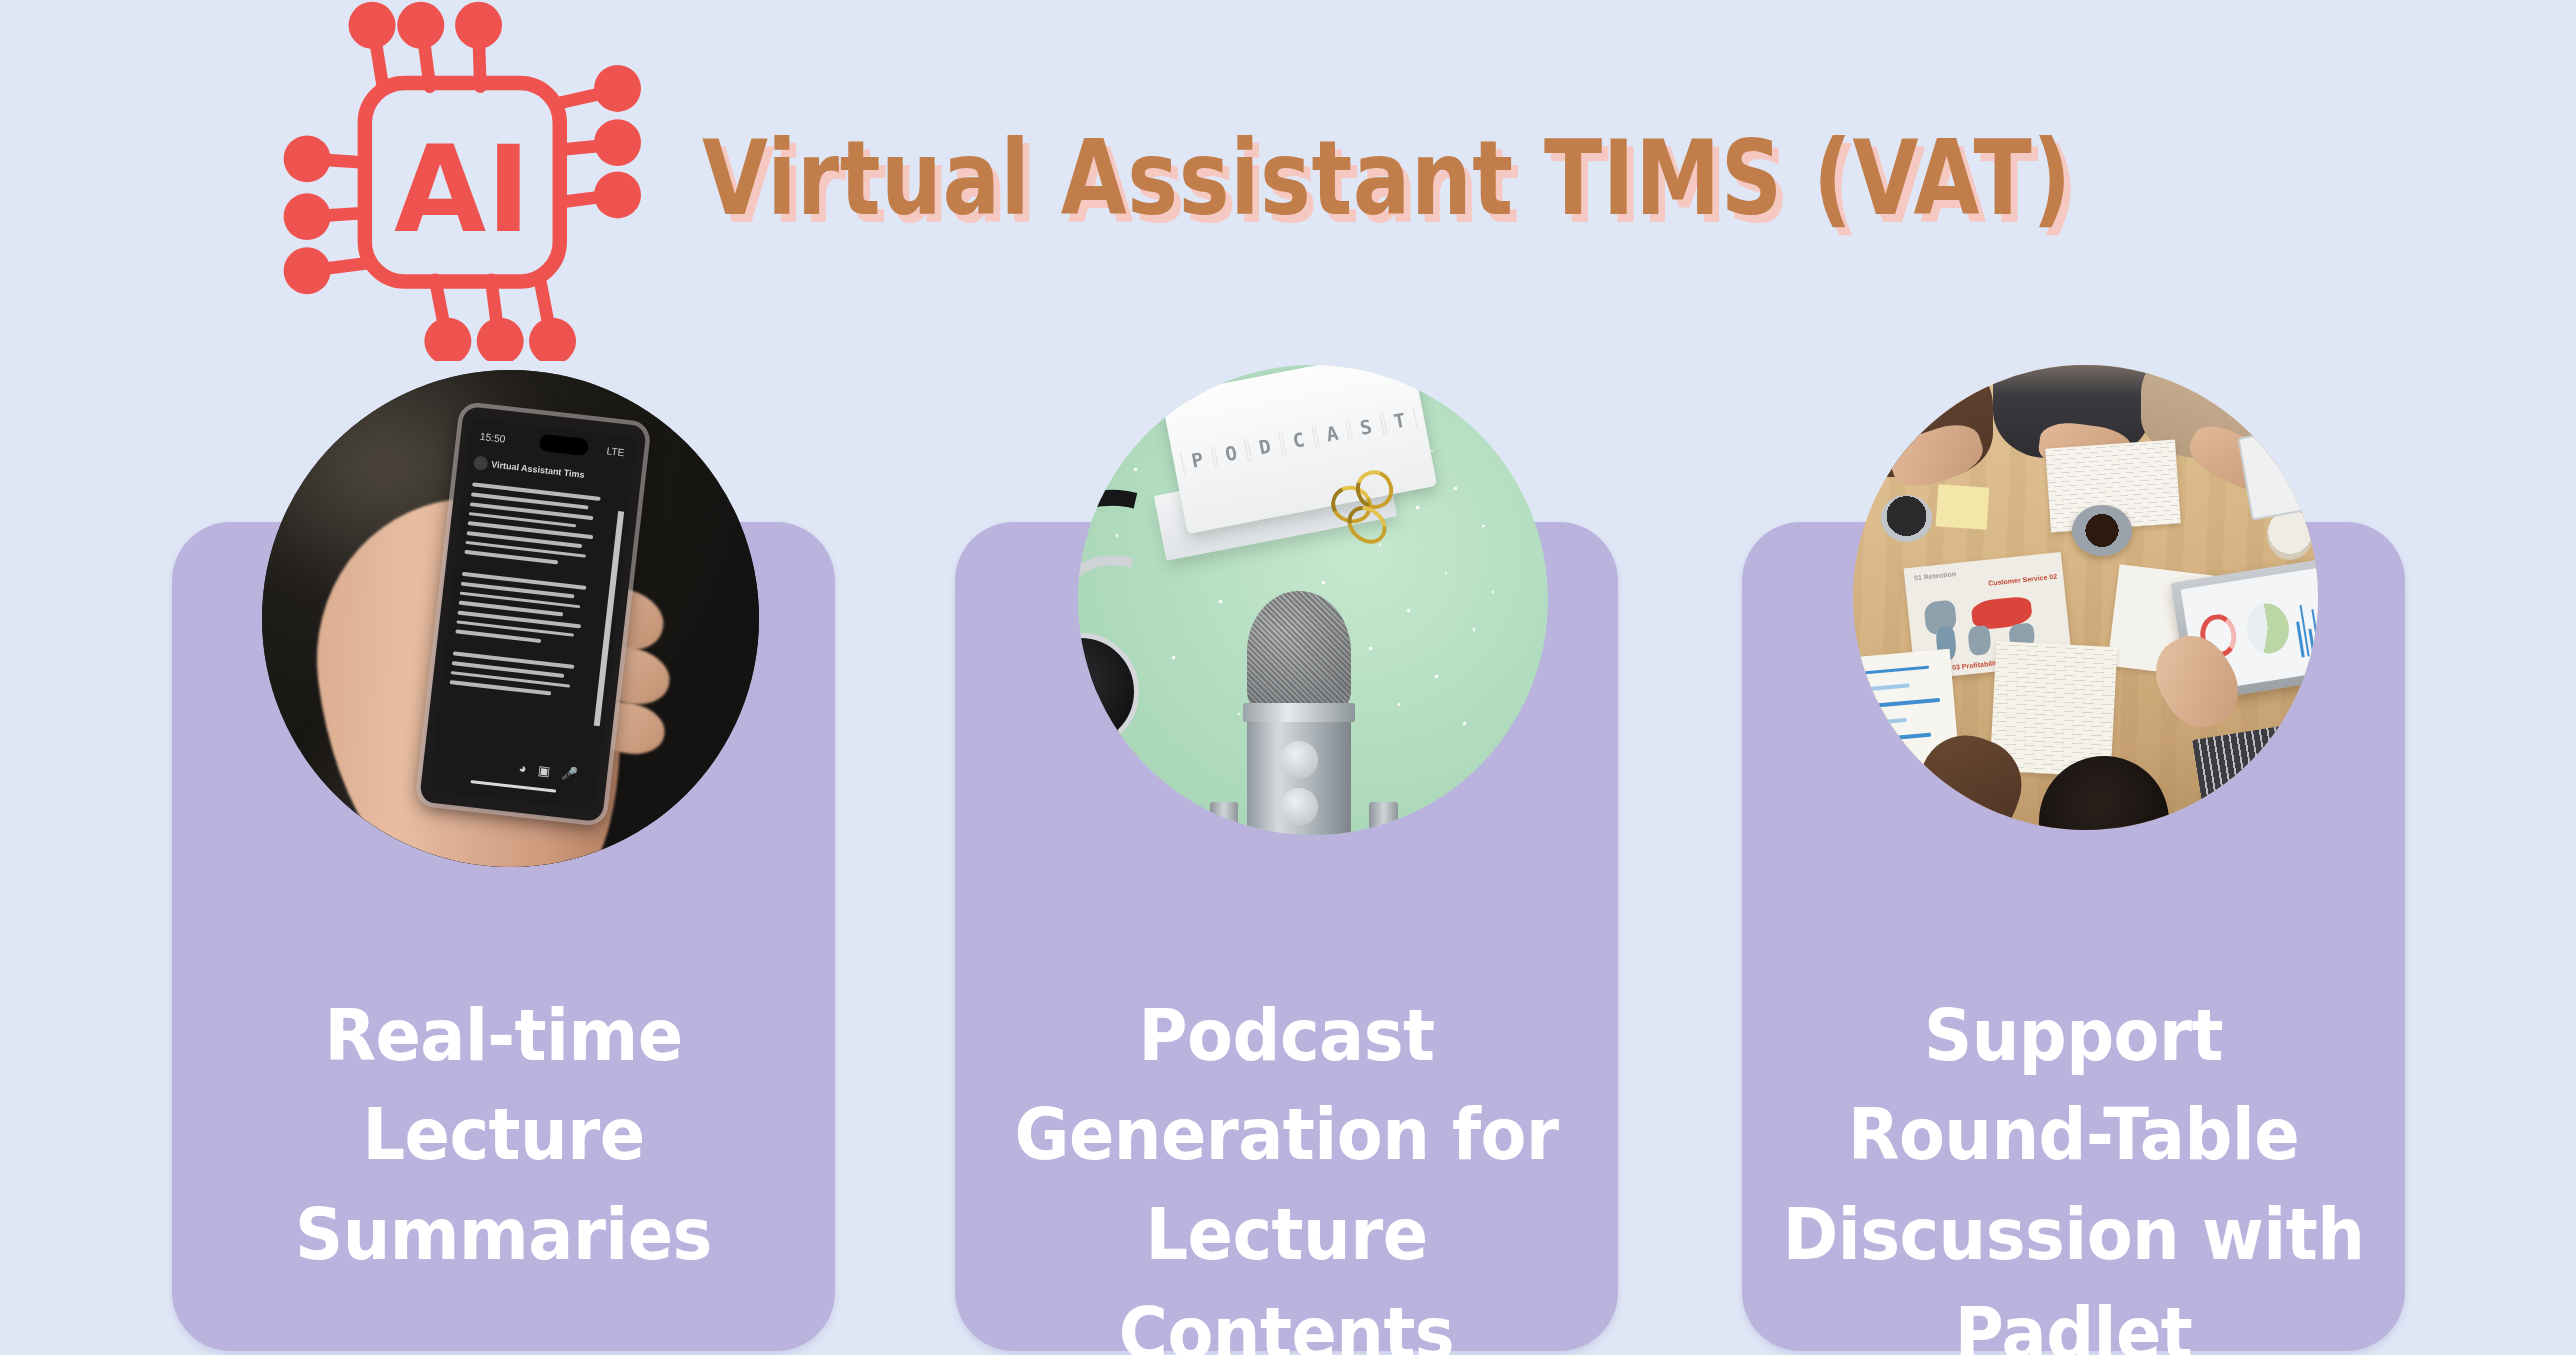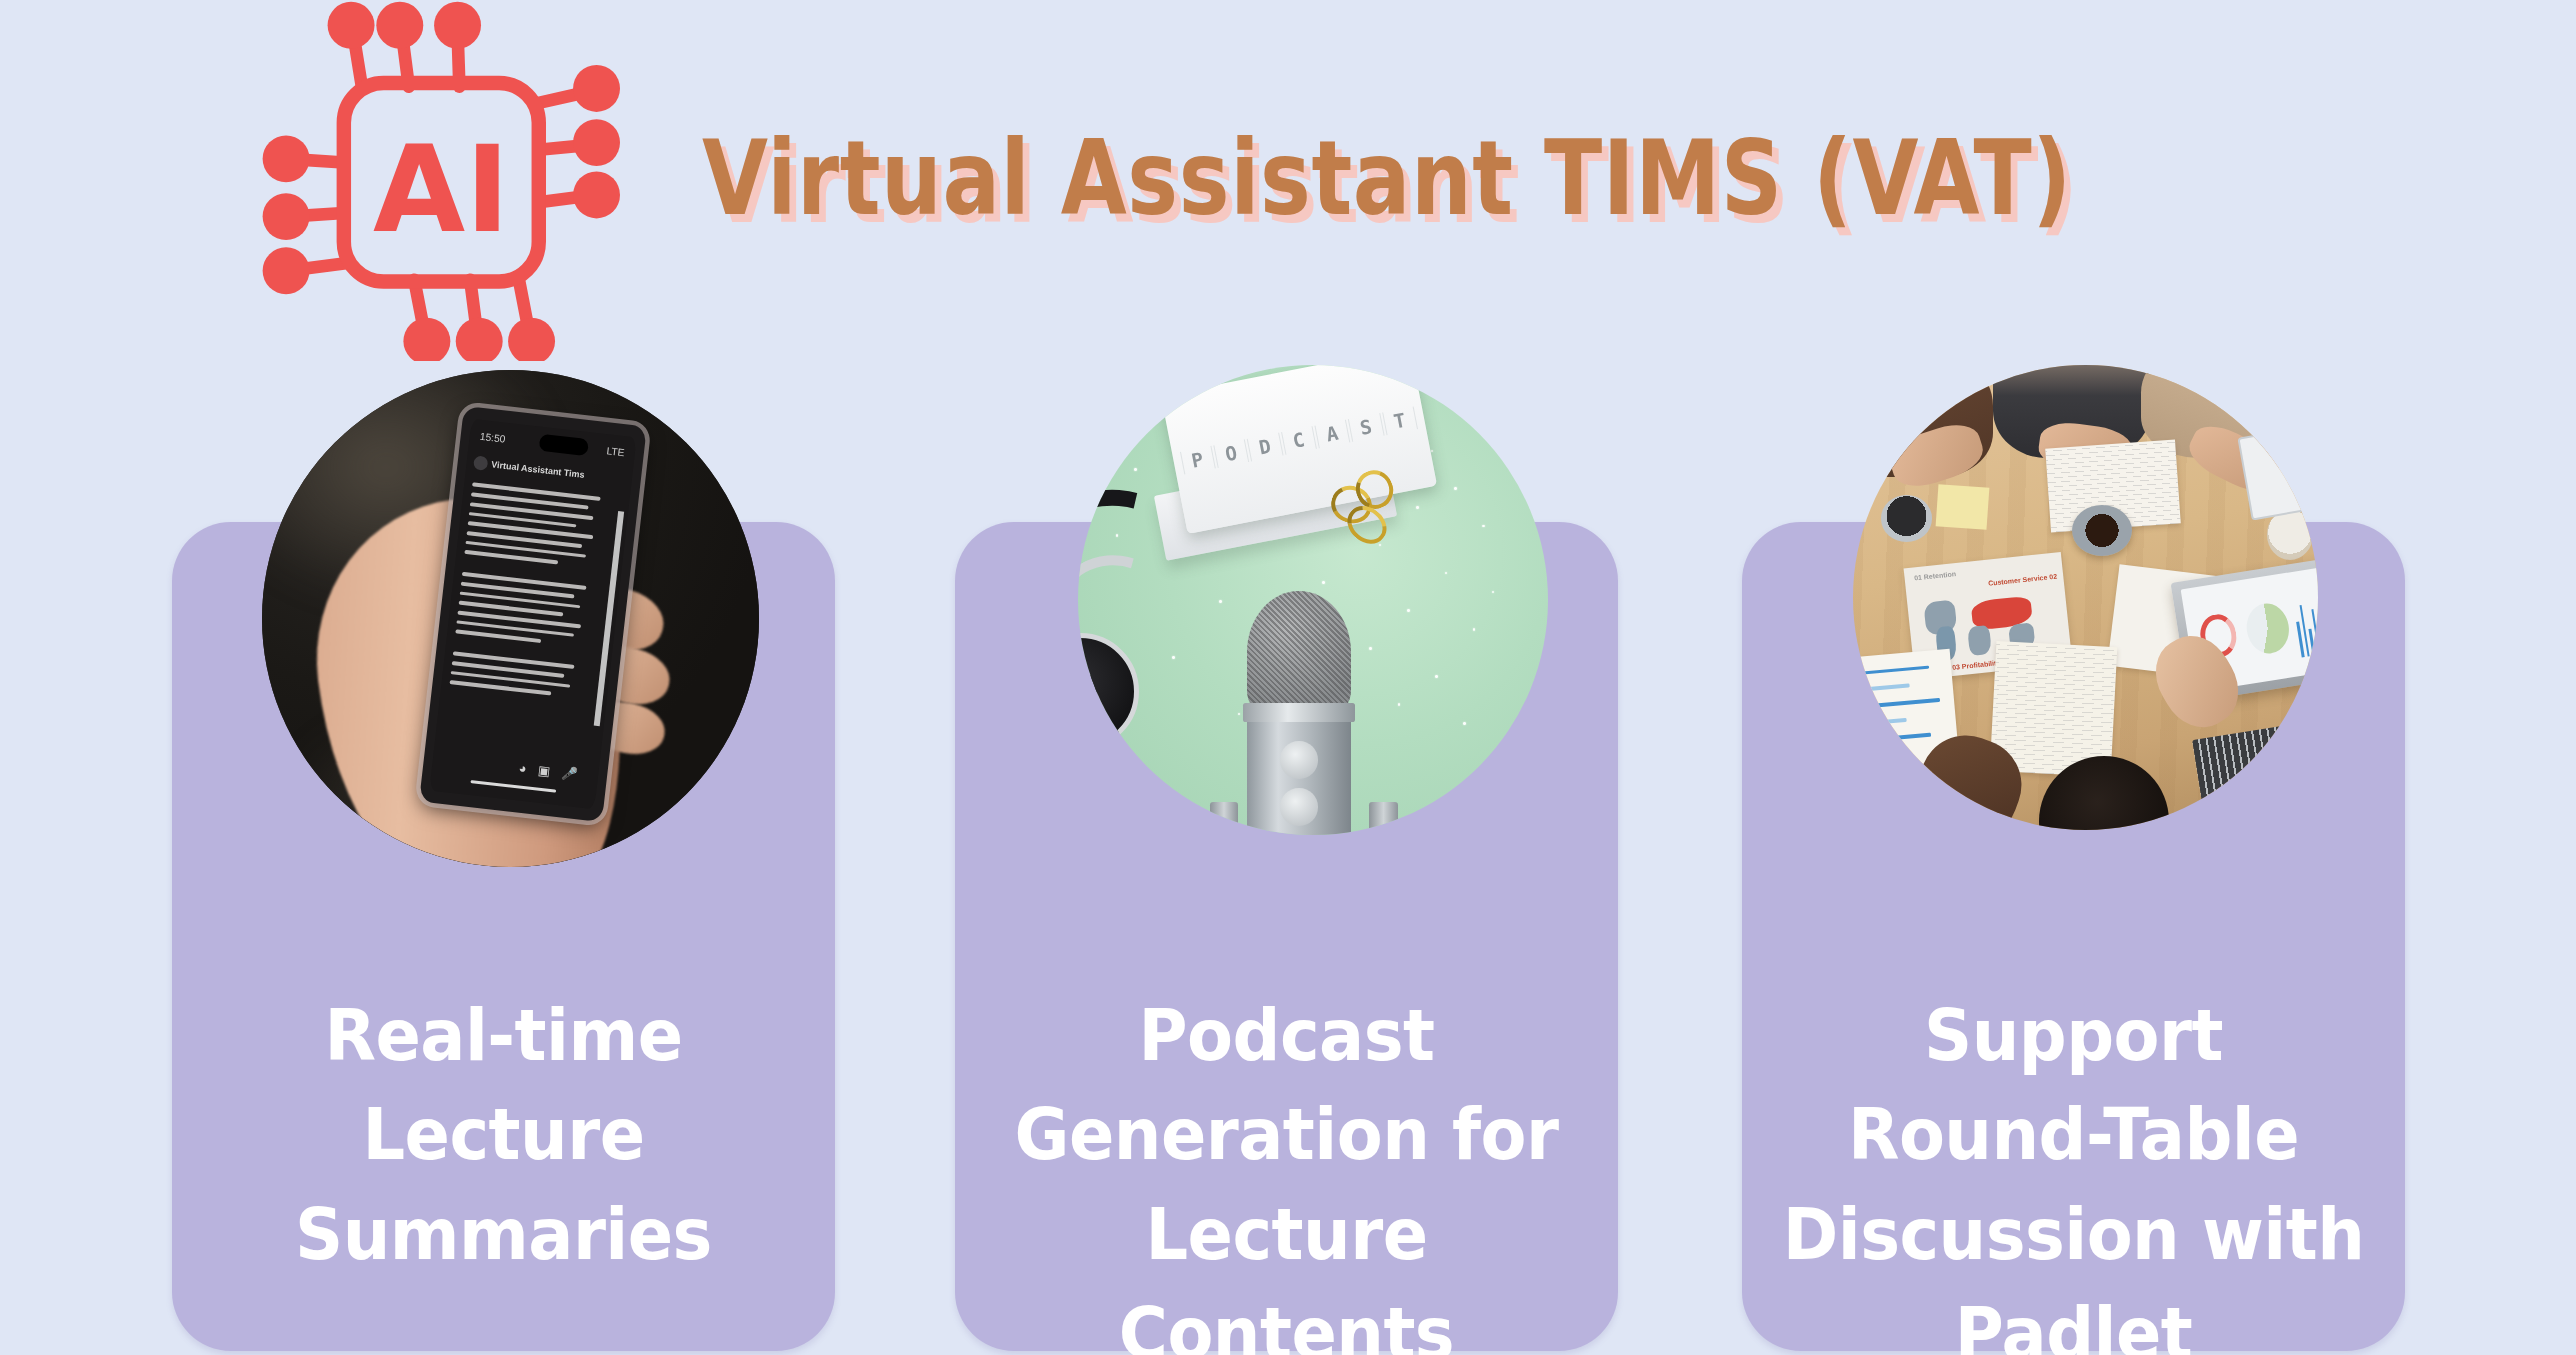--- a/index.html
+++ b/index.html
@@ -15,21 +15,21 @@
   #header {
     position:absolute;
     left:0; top:0;
     width:2576px; height:361px;
     display:flex;
     align-items:center;
   }
 
   #chip-icon {
     position:absolute;
-    left:259px; top:0px;
+    left:280px; top:0px;
     width:361px; height:361px;
   }
   #chip-icon svg { display:block; width:361px; height:361px; }
 
   #page-title {
     position:absolute;
     left:702px;
     top:117px;
     font-family:"DejaVu Sans", sans-serif;
     font-size:88px;

